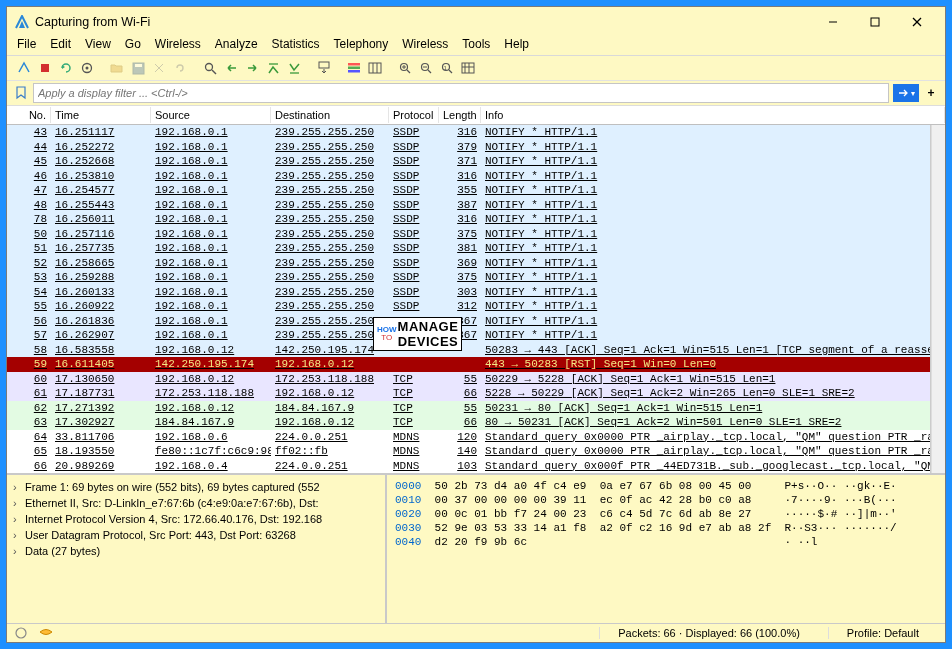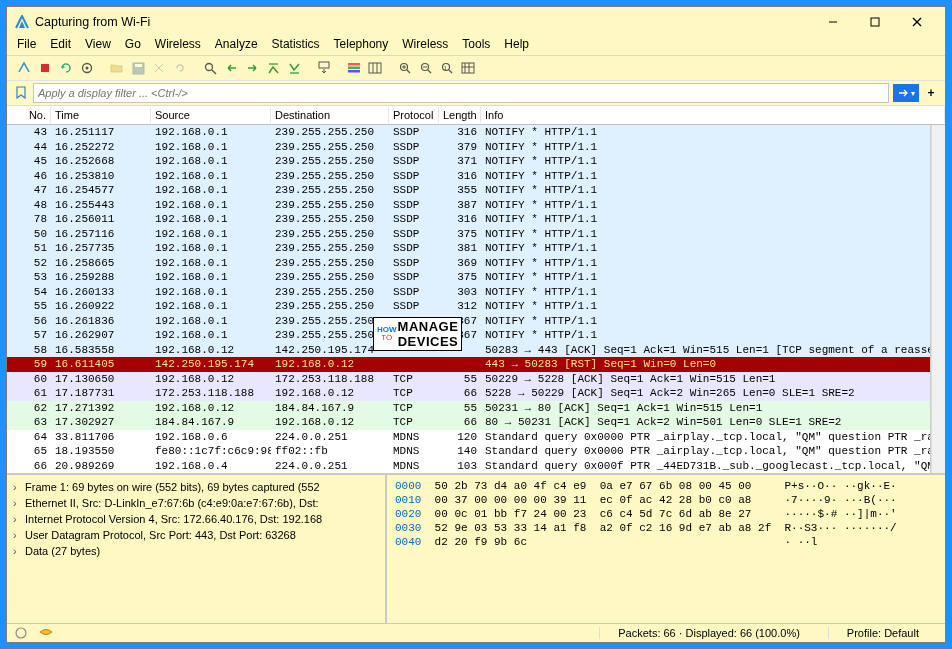--- a/index.html
+++ b/index.html
@@ -170,21 +170,21 @@
 }
 .watermark .howto { font-size:8px; line-height:8px; margin-right:1px; }
 .watermark .howto .h { color:#1a73e8; font-weight:bold;}
 .watermark .howto .t { color:#d32f2f; font-weight:normal;margin-top:14px;}
 .watermark .big { font-weight:900; letter-spacing:0.5px; font-size:13px;}
 .scroll-track {
   width: 14px;
   background:#f0f0f0;
   border-left:1px solid #ddd;
 }
-.list-wrap { display:flex; }
+.list-wrap { display:flex;text-decoration:underline; }
 .list-wrap .packet-list { flex:1; }
 </style>
 </head>
 <body>
 
 <div class="window">
 
   <div class="titlebar">
     <span class="app-icon">
       <svg width="14" height="14" viewBox="0 0 14 14">

